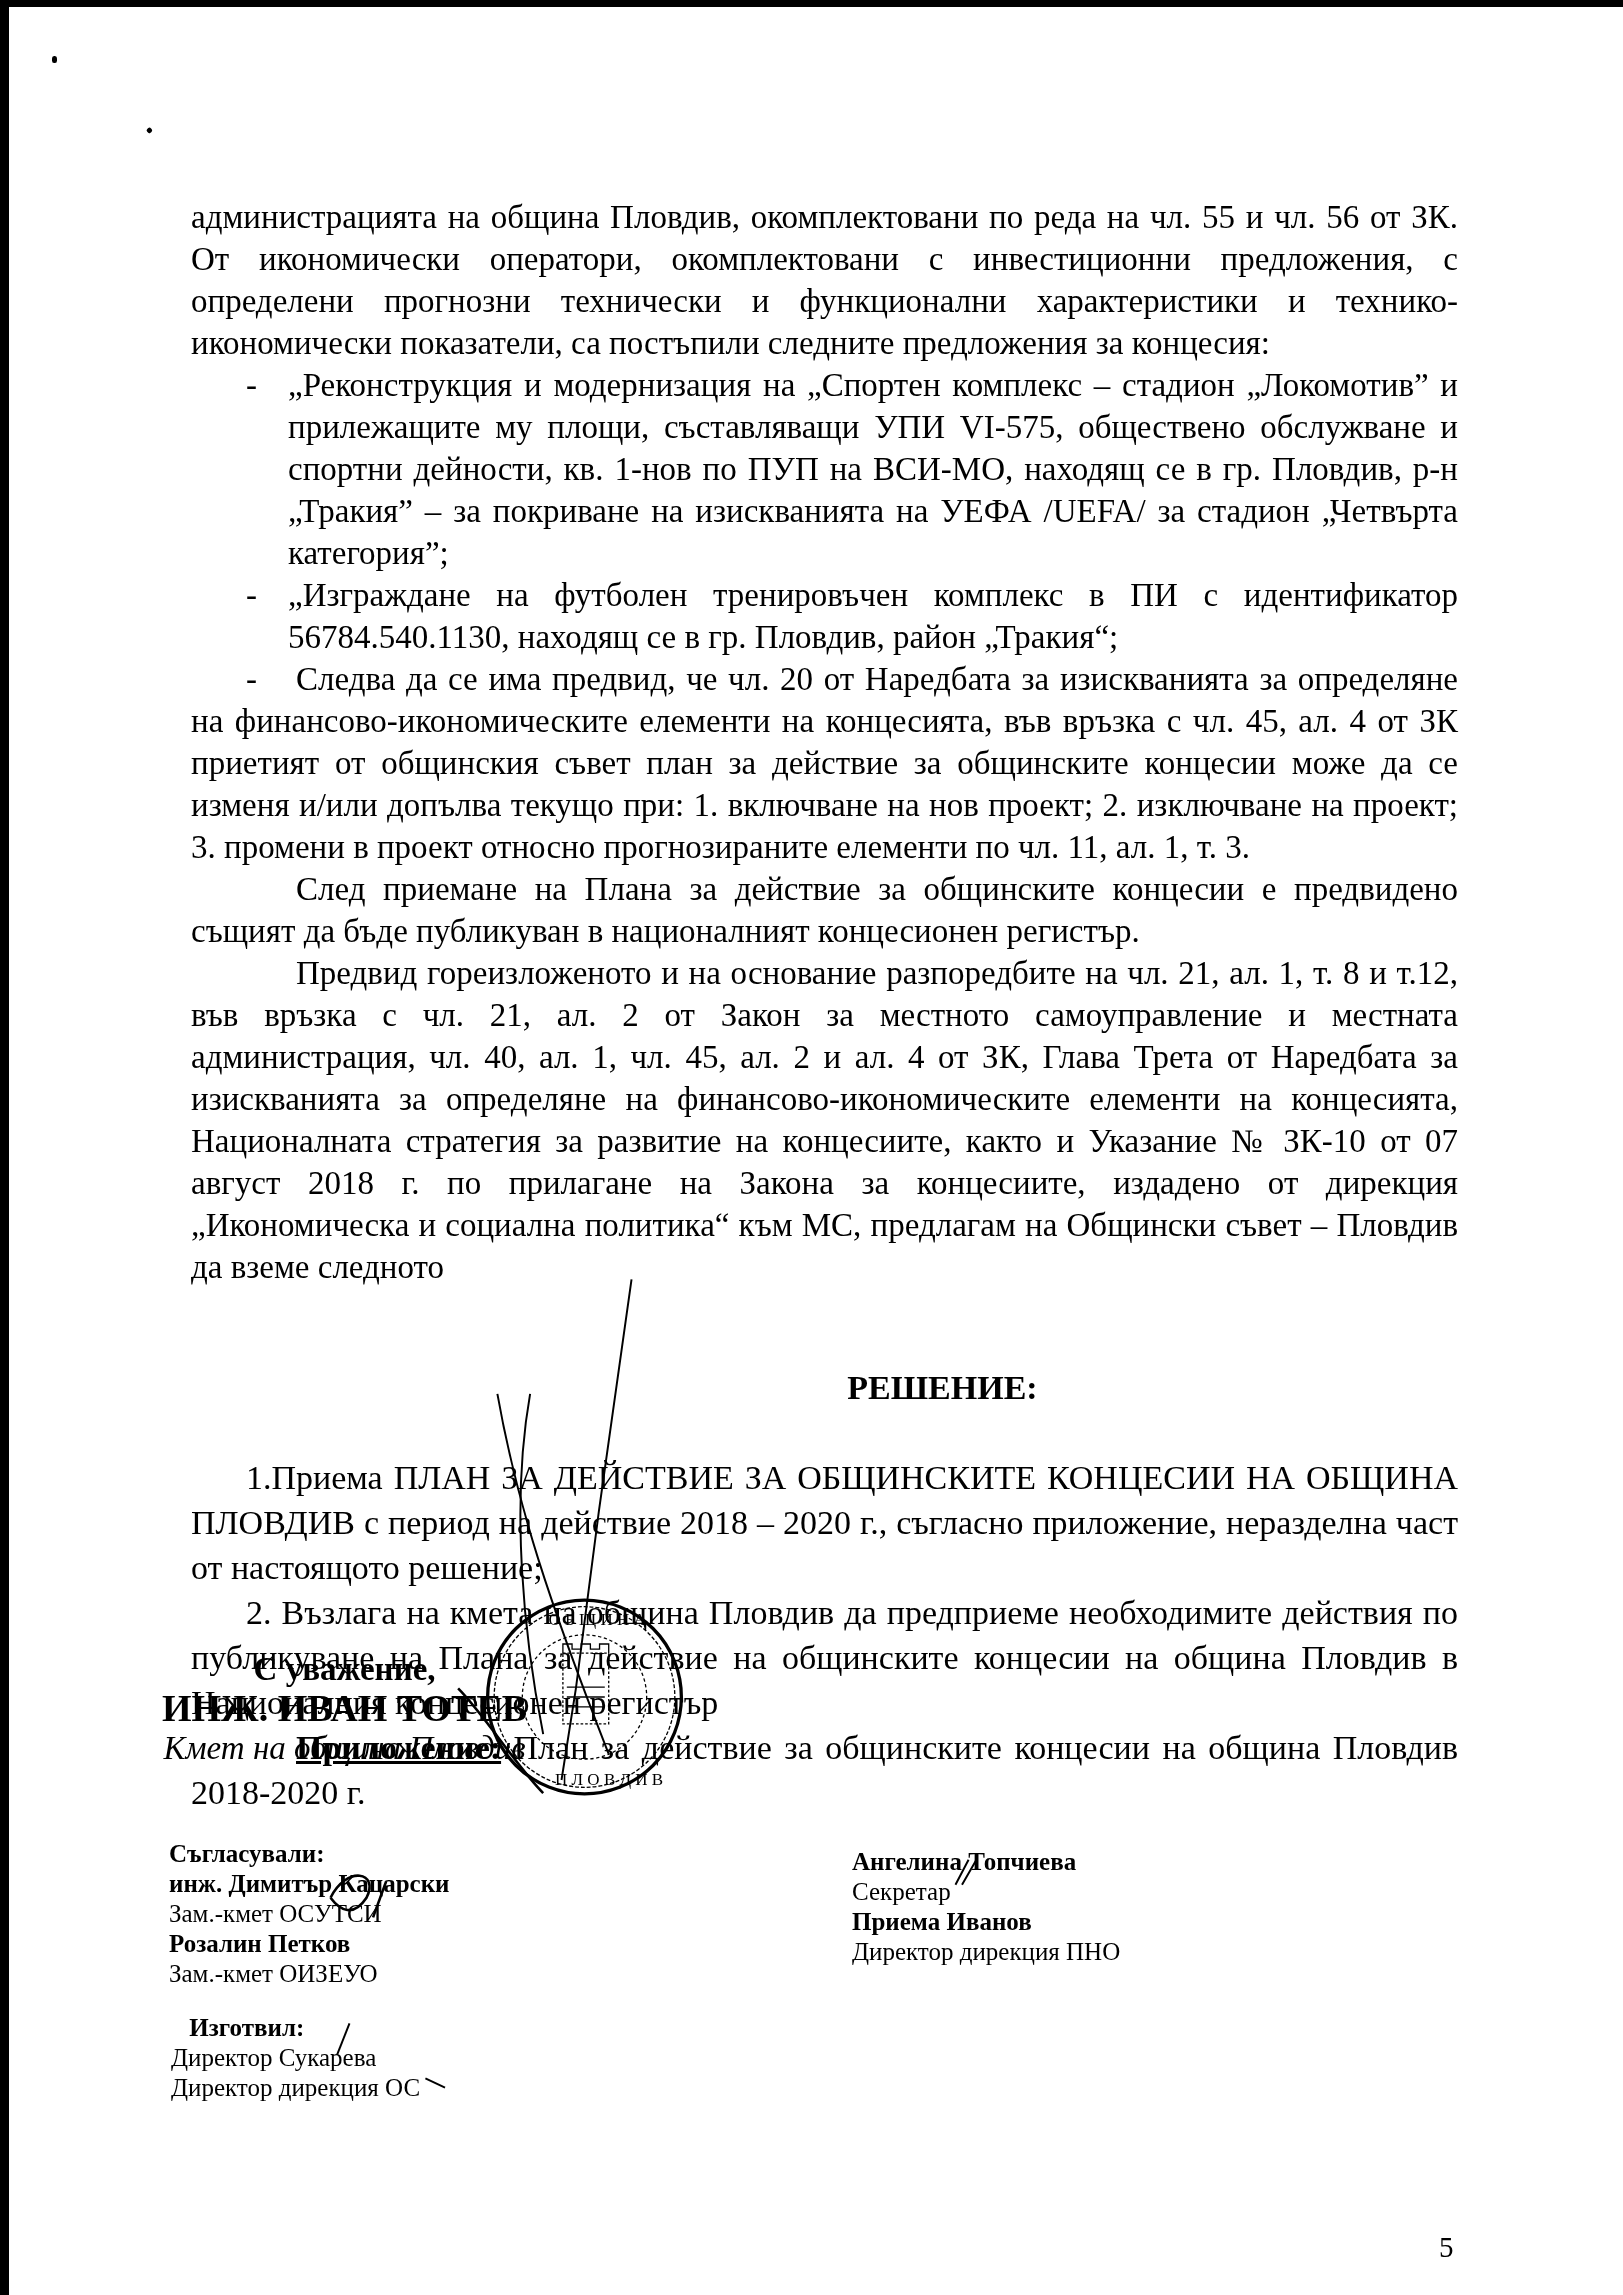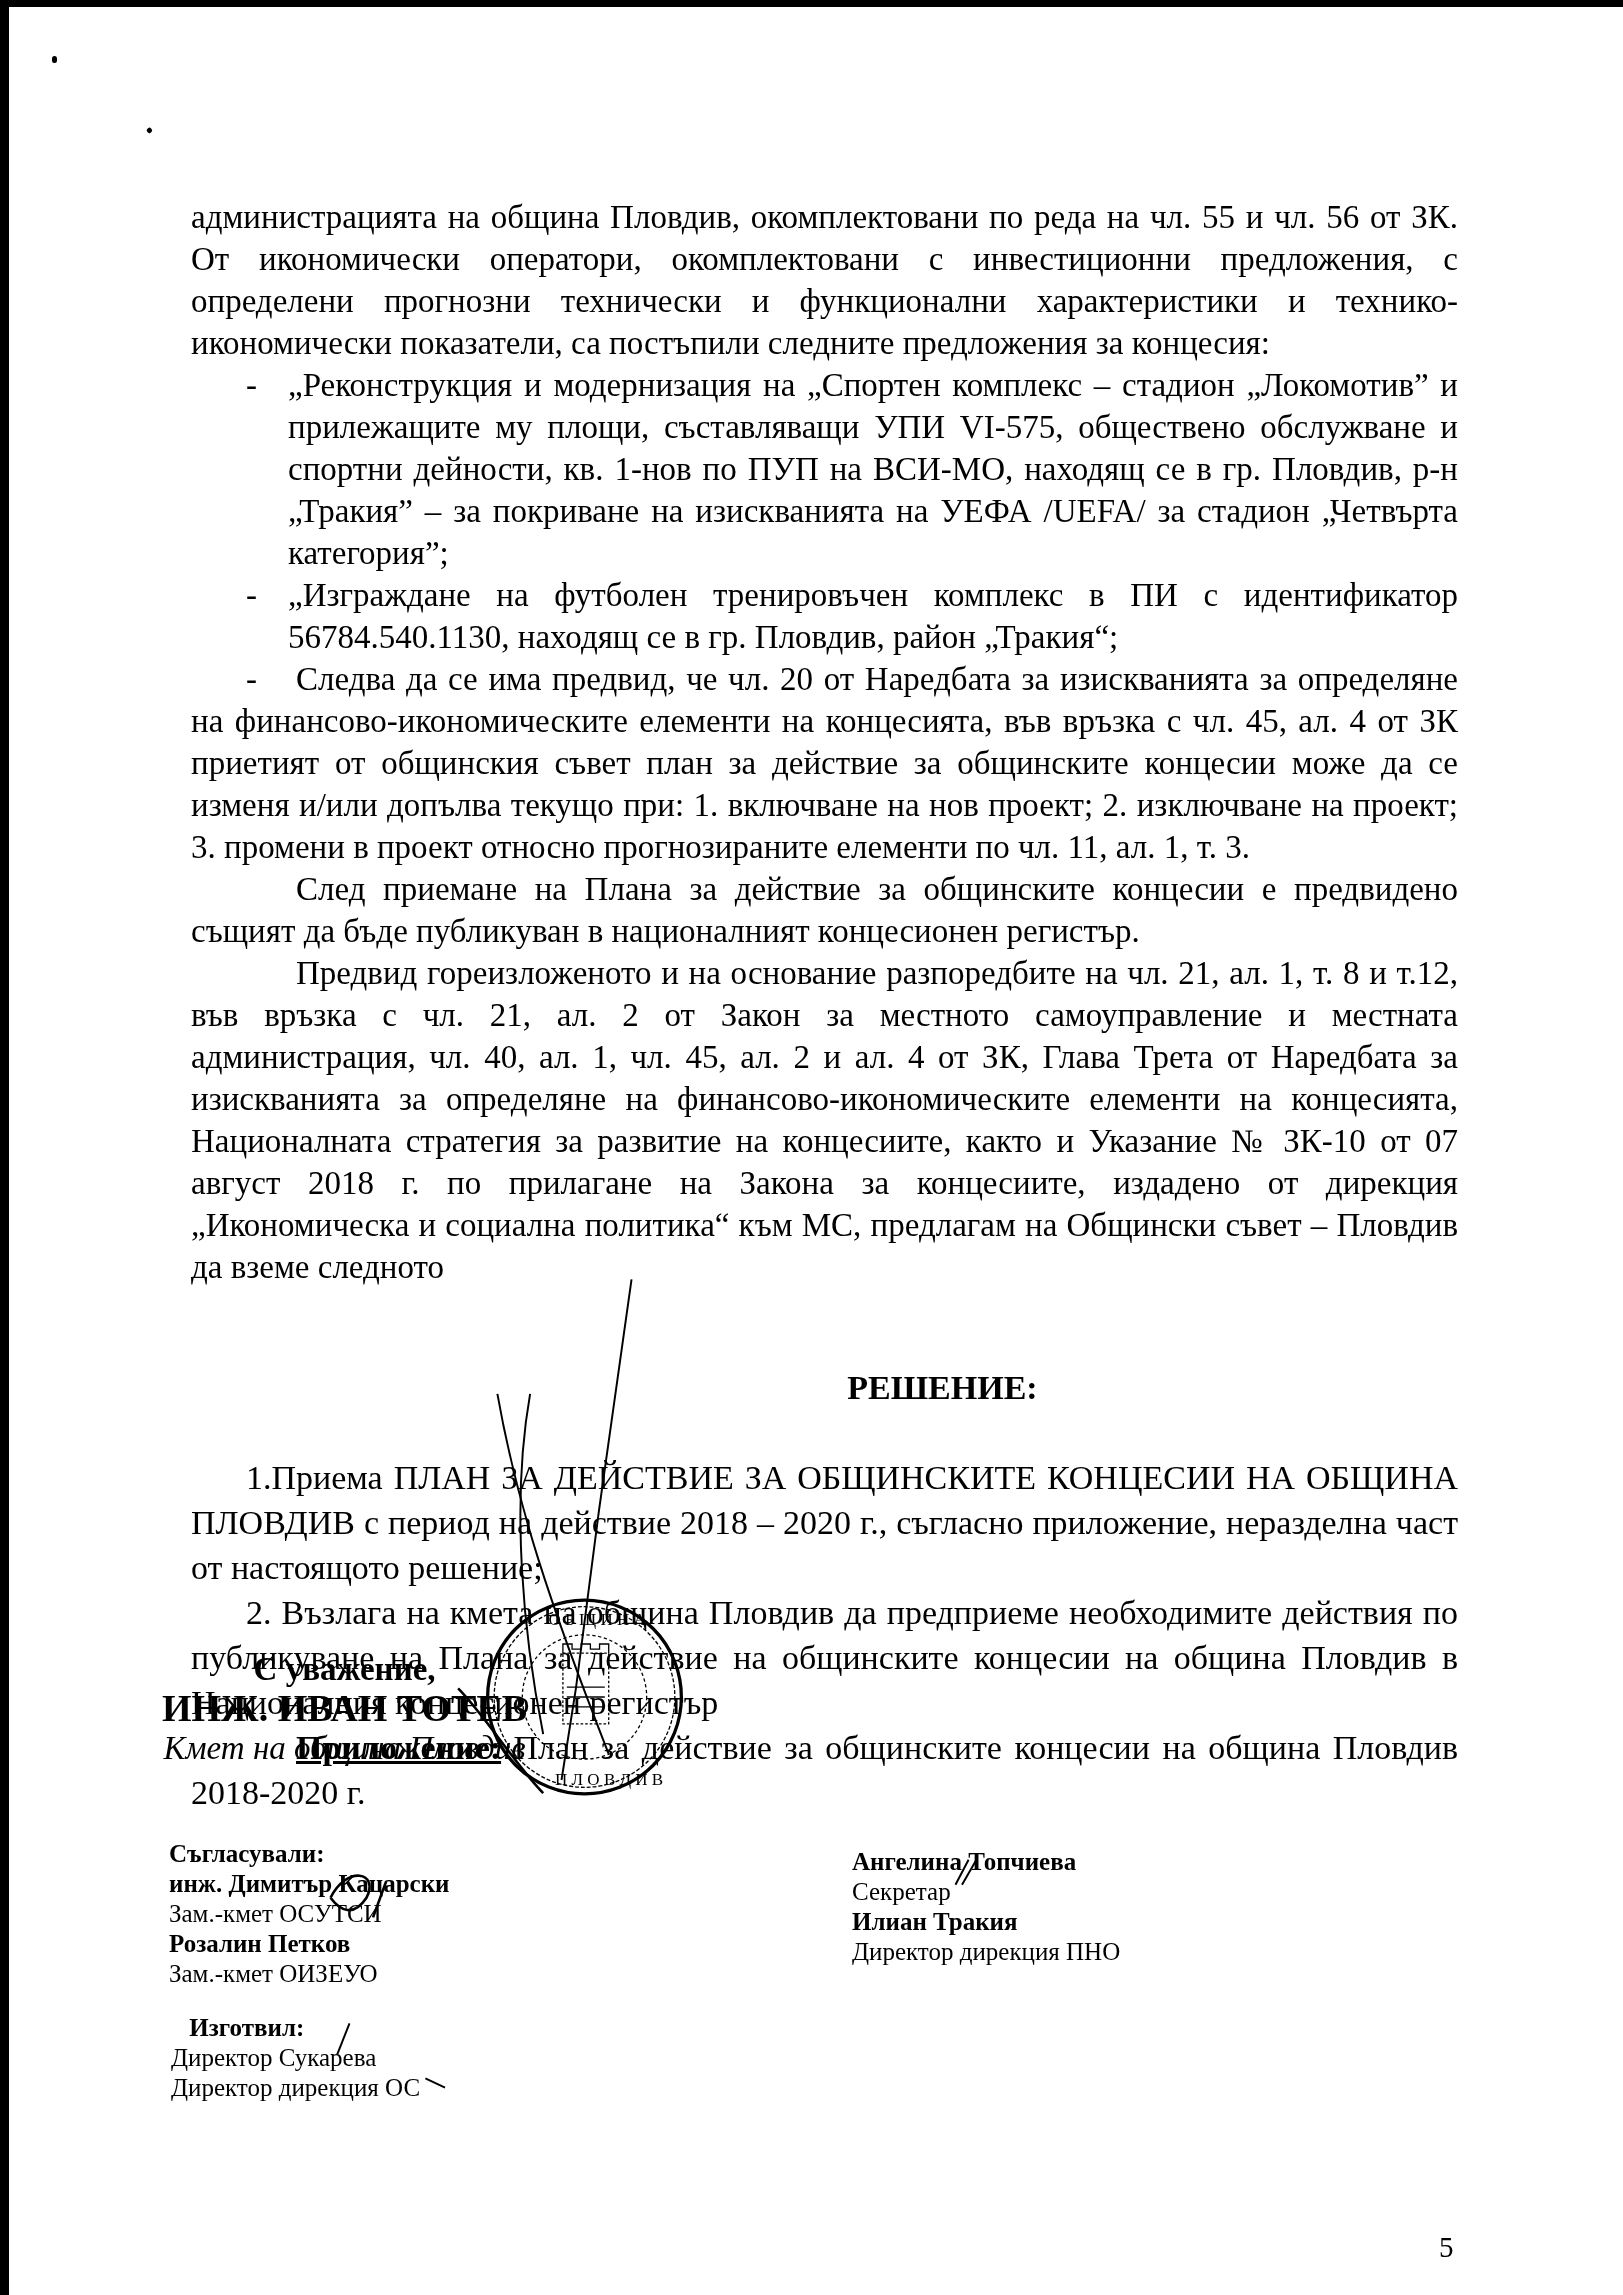--- a/index.html
+++ b/index.html
@@ -110,21 +110,21 @@
   <div class="bold">Съгласували:</div>
   <div class="bold">инж. Димитър Кацарски</div>
   <div>Зам.-кмет ОСУТСИ</div>
   <div class="bold">Розалин Петков</div>
   <div>Зам.-кмет ОИЗЕУО</div>
 </div>
 
 <div class="approvals-right">
   <div class="bold">Ангелина Топчиева</div>
   <div>Секретар</div>
-  <div class="bold">Илиан Тракия</div>
+  <div class="bold">Приема Иванов</div>
   <div>Директор дирекция ПНО</div>
 </div>
 
 <div class="prepared">
   <div class="bold prep-label">Изготвил:</div>
   <div>Директор Сукарева</div>
   <div>Директор дирекция ОС</div>
 </div>
 
 <div class="page-number">5</div>

